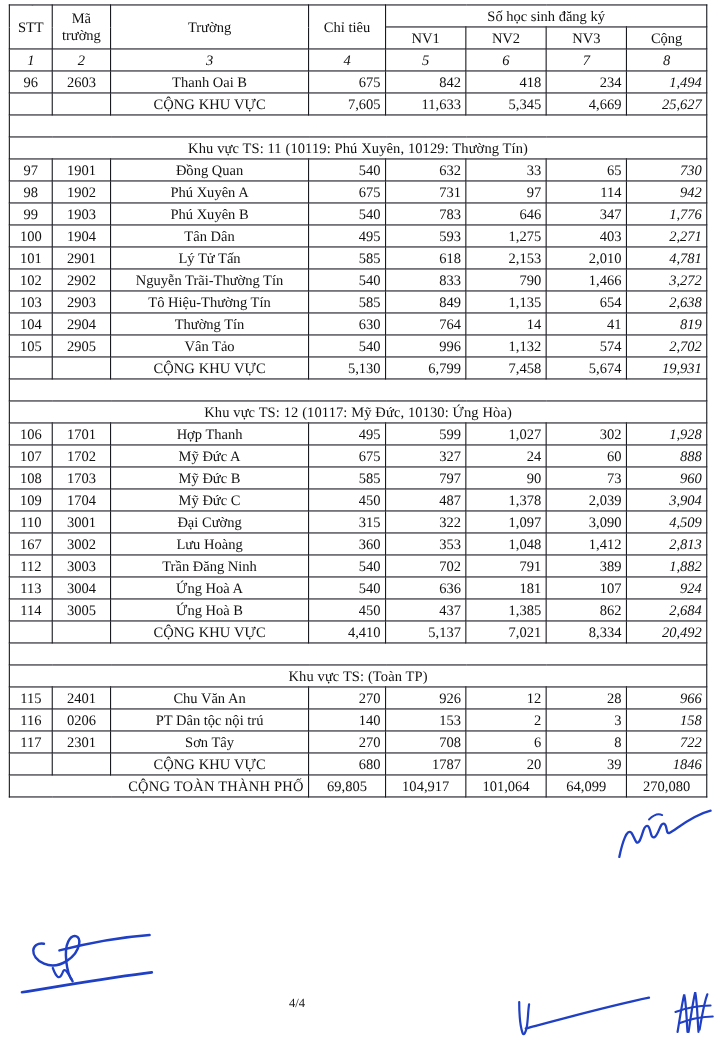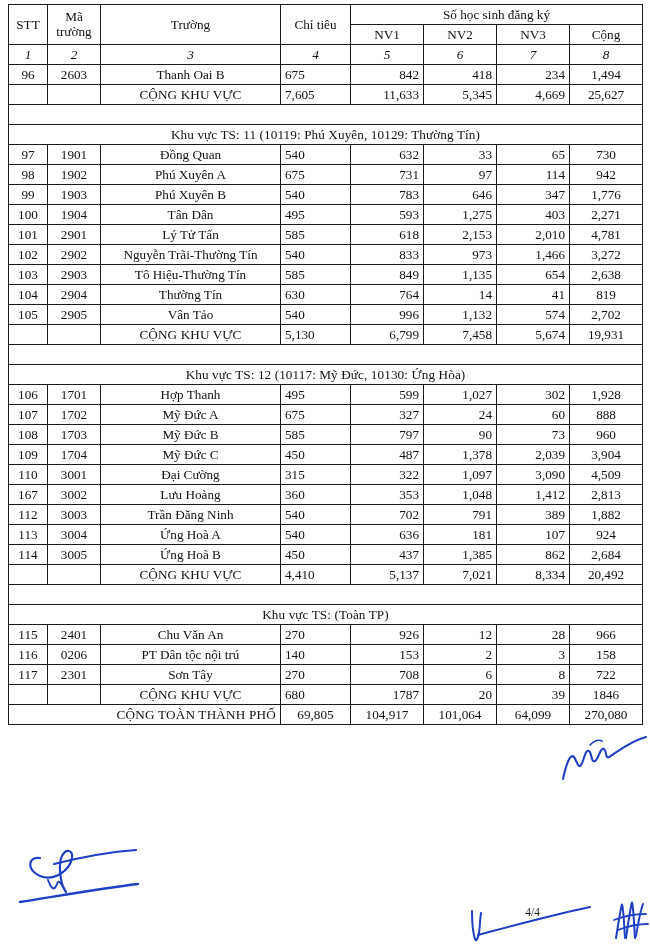--- a/index.html
+++ b/index.html
@@ -68,23 +68,23 @@
     text-align: center;
     font-style: italic;
     font-size: 12.5px;
     height: 17px;
   }
 
   
   .c-stt   { text-align: center; width: 39px; }
   .c-ma    { text-align: center; width: 53px; }
   .c-name  { text-align: center;   width: 180px; padding-left: 5px; }
-  .c-num   {  width: 70px; padding-right: 5px; }
+  .c-num   { text-align: right;  width: 70px; padding-right: 5px; }
   .c-nv    { text-align: right;  width: 73px; padding-right: 6px; }
-  .c-cong  { text-align: center;  width: 73px; padding-right: 6px; }
+  .c-cong  { text-align: right;  width: 73px; padding-right: 6px; font-style: italic; }
 
   
   .band td {
     text-align: center;
     font-weight: bold;
     font-size: 13.5px;
     height: 21px;
     letter-spacing: .1px;
   }
   .spacer td {
@@ -106,21 +106,21 @@
   }
   .grand .gt-label { text-align: right; letter-spacing: .2px; }
   .grand .gt-val { text-align: center; }
 
   
   .page-num {
     position: absolute;
     left: 0;
     top: 906px;
     width: 540px;
-    text-align: right;
+    text-align: center;
     font-size: 11.5px;
     font-family: "Liberation Serif", serif;
     color: #222;
   }
 
   .sig { position: absolute; }
   .sig svg { display: block; overflow: visible; }
 </style>
 </head>
 <body>
@@ -241,21 +241,21 @@
           <td class="c-nv">2,153</td>
           <td class="c-nv">2,010</td>
           <td class="c-cong">4,781</td>
         </tr>
         <tr class="data-row">
           <td class="c-stt">102</td>
           <td class="c-ma">2902</td>
           <td class="c-name">Nguyễn Trãi-Thường Tín</td>
           <td class="c-num">540</td>
           <td class="c-nv">833</td>
-          <td class="c-nv">973</td>
+          <td class="c-nv">790</td>
           <td class="c-nv">1,466</td>
           <td class="c-cong">3,272</td>
         </tr>
         <tr class="data-row">
           <td class="c-stt">103</td>
           <td class="c-ma">2903</td>
           <td class="c-name">Tô Hiệu-Thường Tín</td>
           <td class="c-num">585</td>
           <td class="c-nv">849</td>
           <td class="c-nv">1,135</td>

